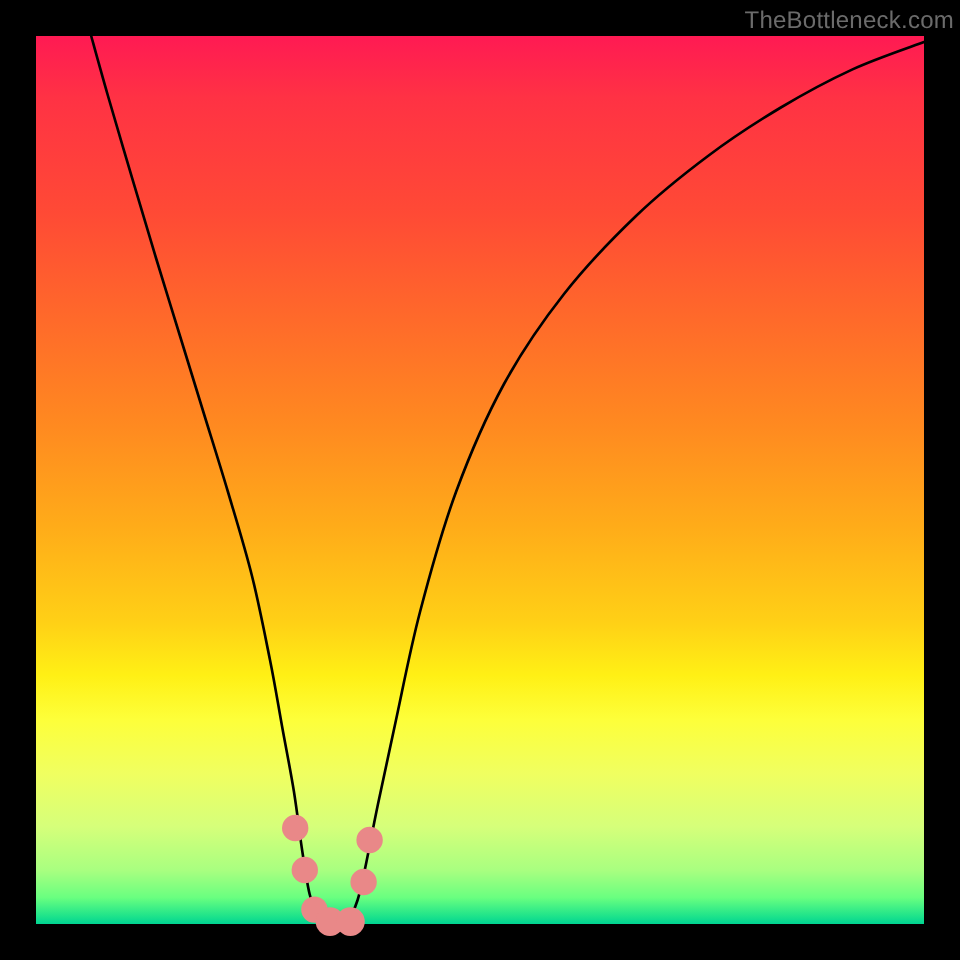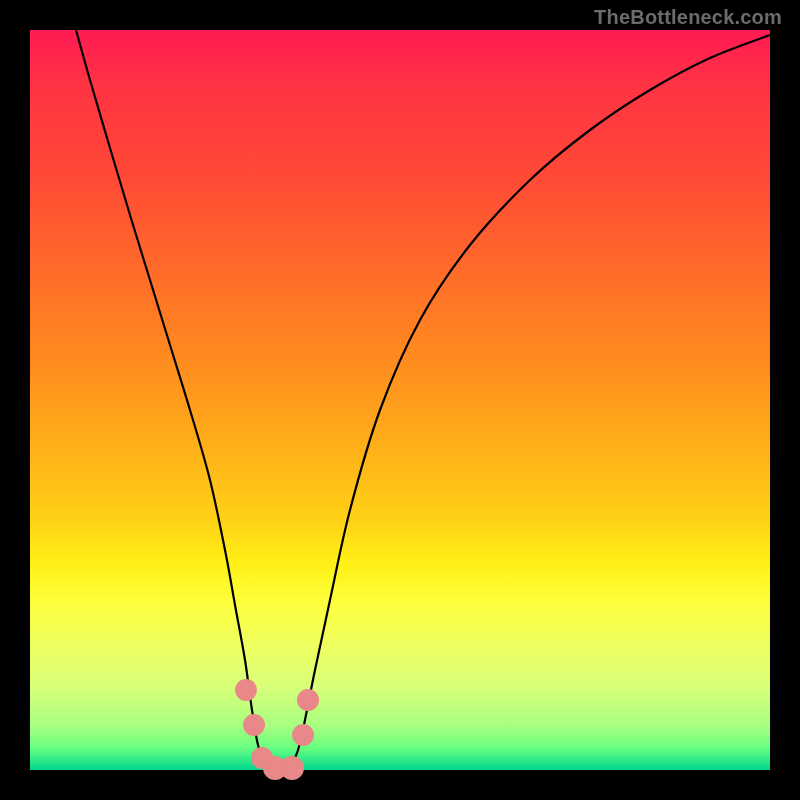--- a/index.html
+++ b/index.html
@@ -37,24 +37,24 @@
       #d6ff7a 89%,
       #a8ff80 94%,
       #6aff80 97%,
       #22e58a 99%,
       #00d492 100%
     );
   }
   .watermark {
     position: absolute;
     top: 6px;
-    right: 18px;
+    right: 5px;
     color: #6b6b6b;
     font-size: 20px;
-    font-weight: 700;
+    font-weight: 400;
     letter-spacing: 0.2px;
     user-select: none;
   }
   svg.curve {
     position: absolute;
     left: 0;
     top: 0;
     width: 740px;
     height: 740px;
     overflow: visible;

